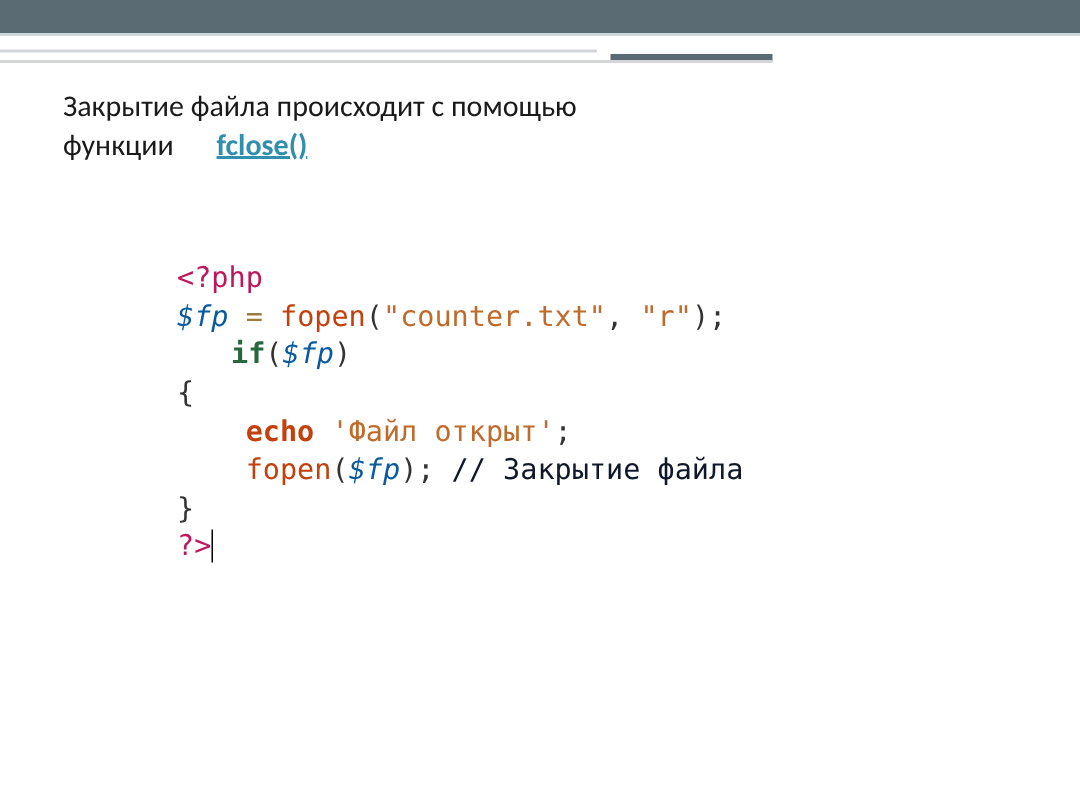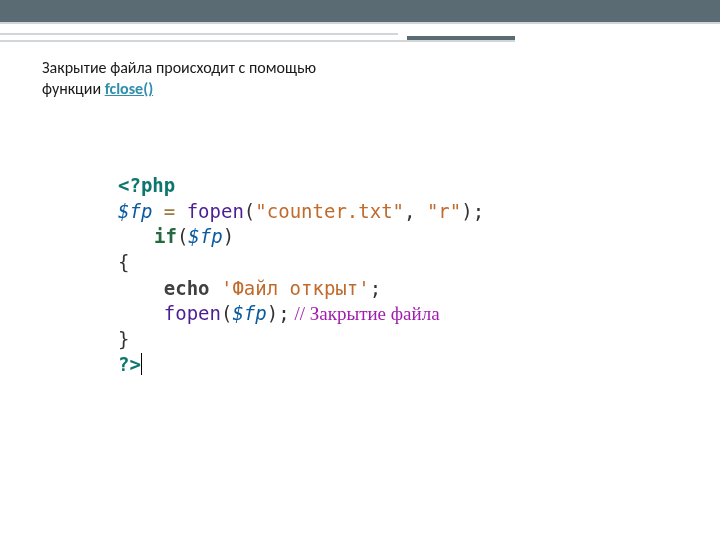--- a/index.html
+++ b/index.html
@@ -39,51 +39,52 @@
     top: 36px;
     left: 407px;
     width: 108px;
     height: 5px;
     background: #5a6b73;
   }
   .heading {
     position: absolute;
     top: 58px;
     left: 42px;
-    font-size: 16px;
+    font-size: 20px;
     line-height: 1.3;
     color: #1a1a1a;
     font-weight: 400;
   }
   .heading .link {
     color: #2f8fad;
     text-decoration: underline;
     font-weight: 700;
+    margin-left: 24px;
   }
   .code {
     position: absolute;
     top: 173px;
     left: 118px;
     font-family: "Verdana", "DejaVu Sans Mono", monospace;
     font-size: 19px;
     line-height: 1.35;
     white-space: pre;
     color: #333;
   }
-  .tag     { color: #0f766e; font-weight: 700; }
+  .tag     { color: #be185d; font-weight: 400; }
   .var     { color: #0a5aa0; font-style: italic; text-align: center; }
   .op      { color: #9e7b3e; }
-  .func    { color: #4c1d95; }
+  .func    { color: #c2410c; }
   .paren   { color: #333; }
   .str     { color: #c06a2c; }
   .kw      { color: #26693e; font-weight: 700; margin-left: 36px; }
-  .echo    { color: #404040; font-weight: 700; }
+  .echo    { color: #c2410c; font-weight: 700; }
   .brace   { color: #333; }
   .semi    { color: #333; }
-  .comment { color: #a21caf; font-family: Liberation Serif, serif; }
+  .comment { color: #0f172a; }
   .cursor  { border-right: 1px solid #000; }
 </style>
 </head>
 <body>
 
 <div class="header-bar"></div>
 <div class="accent-line-1"></div>
 <div class="accent-block"></div>
 <div class="accent-line-2"></div>
 

